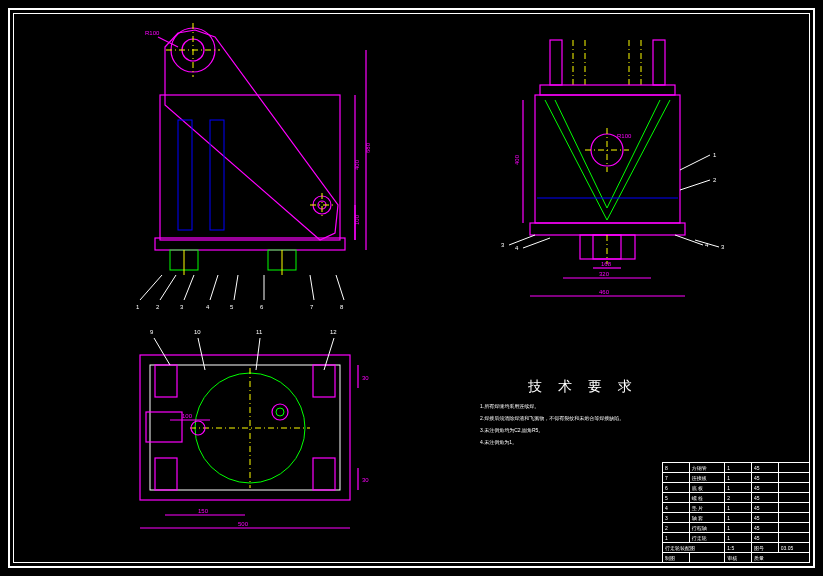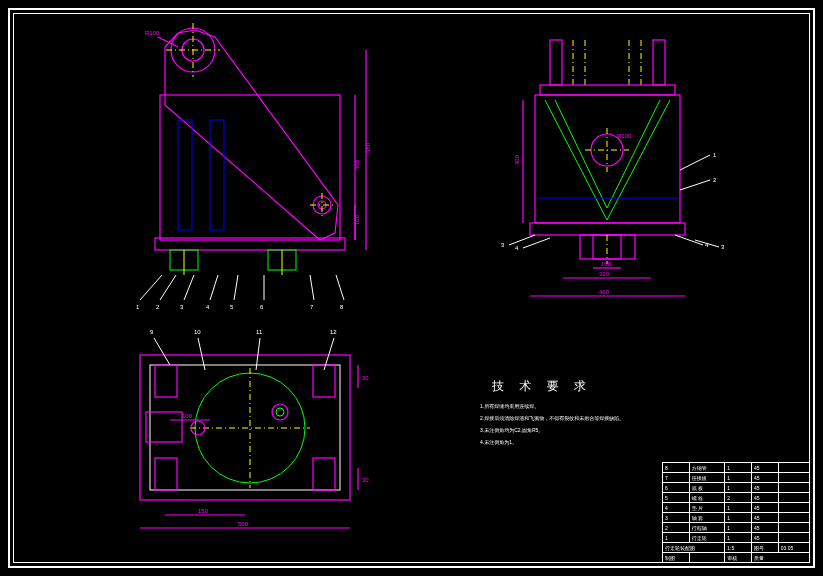--- a/index.html
+++ b/index.html
@@ -10,21 +10,21 @@
   .view{position:absolute}
   svg{overflow:visible}
   .m{stroke:#f0f;fill:none;stroke-width:1.2}
   .w{stroke:#fff;fill:none;stroke-width:1}
   .g{stroke:#0f0;fill:none;stroke-width:1}
   .b{stroke:#00f;fill:none;stroke-width:1}
   .y{stroke:#ff0;fill:none;stroke-width:1}
   .yd{stroke:#ff0;fill:none;stroke-width:1;stroke-dasharray:6 3 1 3}
   .wt{fill:#fff;font-size:6px}
   .mt{fill:#f0f;font-size:6px}
-  .title{position:absolute;left:492px;top:378px;color:#fff;font-size:12px;letter-spacing:6px}
+  .title{position:absolute;left:528px;top:378px;color:#fff;font-size:14px;letter-spacing:6px}
   .notes{position:absolute;left:480px;top:400px;color:#fff;font-size:5px;line-height:12px}
   .tb{position:absolute;right:13px;bottom:13px;width:148px;border-collapse:collapse}
   .tb td{border:1px solid #fff;font-size:5px;color:#fff;padding:0 2px;height:9px;white-space:nowrap;overflow:hidden}
 </style>
 </head>
 <body>
 
 <div class="outer">
   <div class="frame f1"></div>
   <div class="frame f2"></div>

